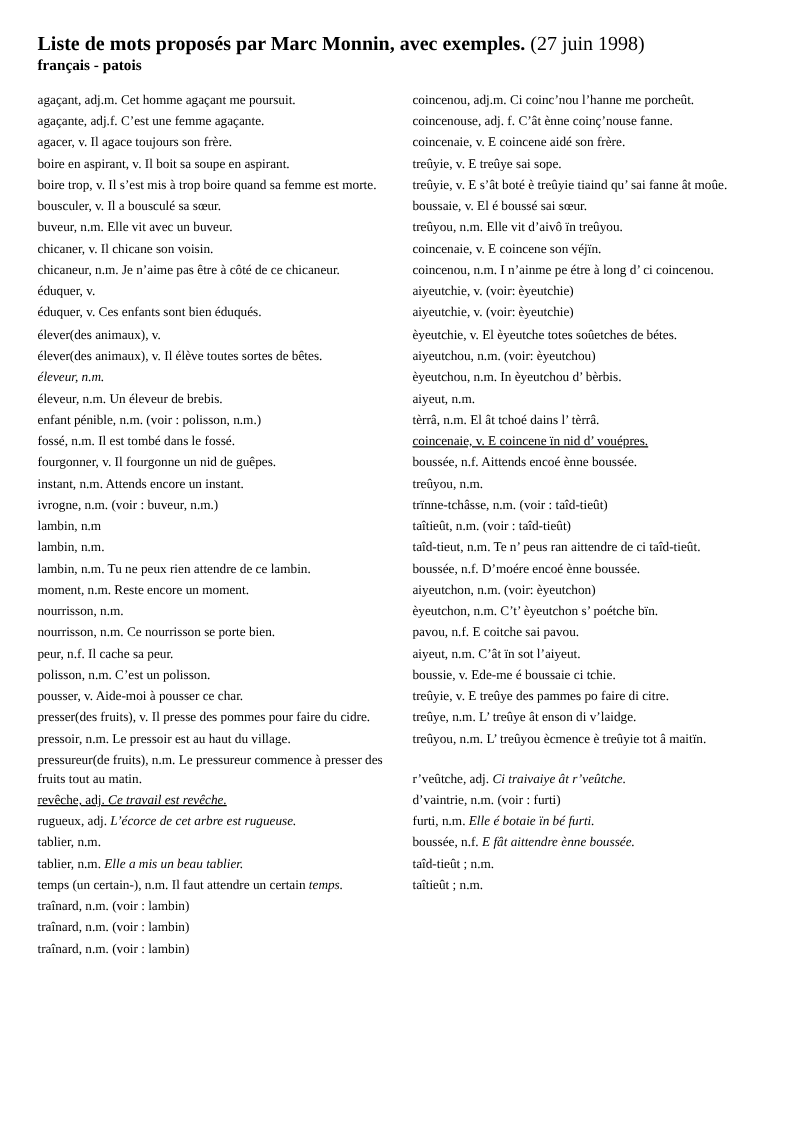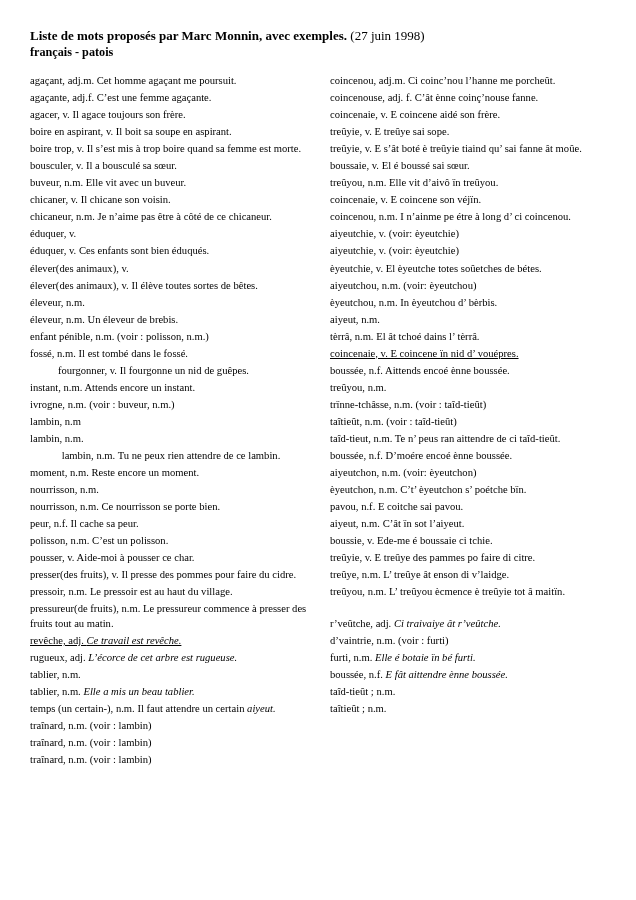--- a/index.html
+++ b/index.html
@@ -18,21 +18,21 @@
     width: 636px;
     height: 900px;
     box-sizing: border-box;
     padding: 28px 30px 0 30px;
     position: relative;
   }
   .title-block {
     margin-bottom: 14px;
   }
   .title-line {
-    font-size: 13px;
+    font-size: 16px;
     line-height: 16px;
   }
   .title-main {
     font-weight: bold;
   }
   .title-date {
     font-weight: normal;
   }
   .subtitle {
     font-weight: bold;
@@ -80,44 +80,44 @@
         <p class="entry" style="min-height: 14px;">boire en aspirant, v. Il boit sa soupe en aspirant.</p>
         <p class="entry" style="min-height: 14px;">boire trop, v. Il s’est mis à trop boire quand sa femme est morte.</p>
         <p class="entry" style="min-height: 14px;">bousculer, v. Il a bousculé sa sœur.</p>
         <p class="entry" style="min-height: 14px;">buveur, n.m. Elle vit avec un buveur.</p>
         <p class="entry" style="min-height: 14px;">chicaner, v. Il chicane son voisin.</p>
         <p class="entry" style="min-height: 14px;">chicaneur, n.m. Je n’aime pas être à côté de ce chicaneur.</p>
         <p class="entry" style="min-height: 14px;">éduquer, v.</p>
         <p class="entry" style="min-height: 14px;">éduquer, v. Ces enfants sont bien éduqués.</p>
         <p class="entry" style="min-height: 14px;">élever(des animaux), v.</p>
         <p class="entry" style="min-height: 14px;">élever(des animaux), v. Il élève toutes sortes de bêtes.</p>
-        <p class="entry" style="min-height: 14px;">éleveur, n.m.</p>
+        <p class="entry" style="min-height: 14px; font-style: italic;">éleveur, n.m.</p>
         <p class="entry" style="min-height: 14px;">éleveur, n.m. Un éleveur de brebis.</p>
         <p class="entry" style="min-height: 14px;">enfant pénible, n.m. (voir : polisson, n.m.)</p>
         <p class="entry" style="min-height: 14px;">fossé, n.m. Il est tombé dans le fossé.</p>
-        <p class="entry" style="min-height: 14px; margin-left: 28px;">fourgonner, v. Il fourgonne un nid de guêpes.</p>
+        <p class="entry" style="min-height: 14px;">fourgonner, v. Il fourgonne un nid de guêpes.</p>
         <p class="entry" style="min-height: 14px;">instant, n.m. Attends encore un instant.</p>
         <p class="entry" style="min-height: 14px;">ivrogne, n.m. (voir : buveur, n.m.)</p>
         <p class="entry" style="min-height: 14px;">lambin, n.m</p>
         <p class="entry" style="min-height: 14px;">lambin, n.m.</p>
-        <p class="entry" style="min-height: 14px; text-align: center;">lambin, n.m. Tu ne peux rien attendre de ce lambin.</p>
+        <p class="entry" style="min-height: 14px;">lambin, n.m. Tu ne peux rien attendre de ce lambin.</p>
         <p class="entry" style="min-height: 14px;">moment, n.m. Reste encore un moment.</p>
         <p class="entry" style="min-height: 14px;">nourrisson, n.m.</p>
         <p class="entry" style="min-height: 14px;">nourrisson, n.m. Ce nourrisson se porte bien.</p>
         <p class="entry" style="min-height: 14px;">peur, n.f. Il cache sa peur.</p>
         <p class="entry" style="min-height: 14px;">polisson, n.m. C’est un polisson.</p>
         <p class="entry" style="min-height: 14px;">pousser, v. Aide-moi à pousser ce char.</p>
         <p class="entry" style="min-height: 14px;">presser(des fruits), v. Il presse des pommes pour faire du cidre.</p>
         <p class="entry" style="min-height: 14px;">pressoir, n.m. Le pressoir est au haut du village.</p>
         <p class="entry" style="min-height: 29px;">pressureur(de fruits), n.m. Le pressureur commence à presser des fruits tout au matin.</p>
         <p class="entry" style="min-height: 14px; text-decoration: underline;">revêche, adj. <i>Ce travail est revêche.</i></p>
         <p class="entry" style="min-height: 14px;">rugueux, adj. <i>L’écorce de cet arbre est rugueuse.</i></p>
         <p class="entry" style="min-height: 14px;">tablier, n.m.</p>
         <p class="entry" style="min-height: 14px;">tablier, n.m. <i>Elle a mis un beau tablier.</i></p>
-        <p class="entry" style="min-height: 14px;">temps (un certain-), n.m. Il faut attendre un certain <i>aiyeut.</i></p>
+        <p class="entry" style="min-height: 14px;">temps (un certain-), n.m. Il faut attendre un certain <i>temps.</i></p>
         <p class="entry" style="min-height: 14px;">traînard, n.m. (voir : lambin)</p>
         <p class="entry" style="min-height: 14px;">traînard, n.m. (voir : lambin)</p>
         <p class="entry" style="min-height: 14px;">traînard, n.m. (voir : lambin)</p>
       </div>
     <div class="col right" id="col-right">
         <p class="entry" style="min-height: 14px;">coincenou, adj.m. Ci coinc’nou l’hanne me porcheût.</p>
         <p class="entry" style="min-height: 14px;">coincenouse, adj. f. C’ât ènne coinç’nouse fanne.</p>
         <p class="entry" style="min-height: 14px;">coincenaie, v. E coincene aidé son frère.</p>
         <p class="entry" style="min-height: 14px;">treûyie, v. E treûye sai sope.</p>
         <p class="entry" style="min-height: 14px;">treûyie, v. E s’ât boté è treûyie tiaind qu’ sai fanne ât moûe.</p>

